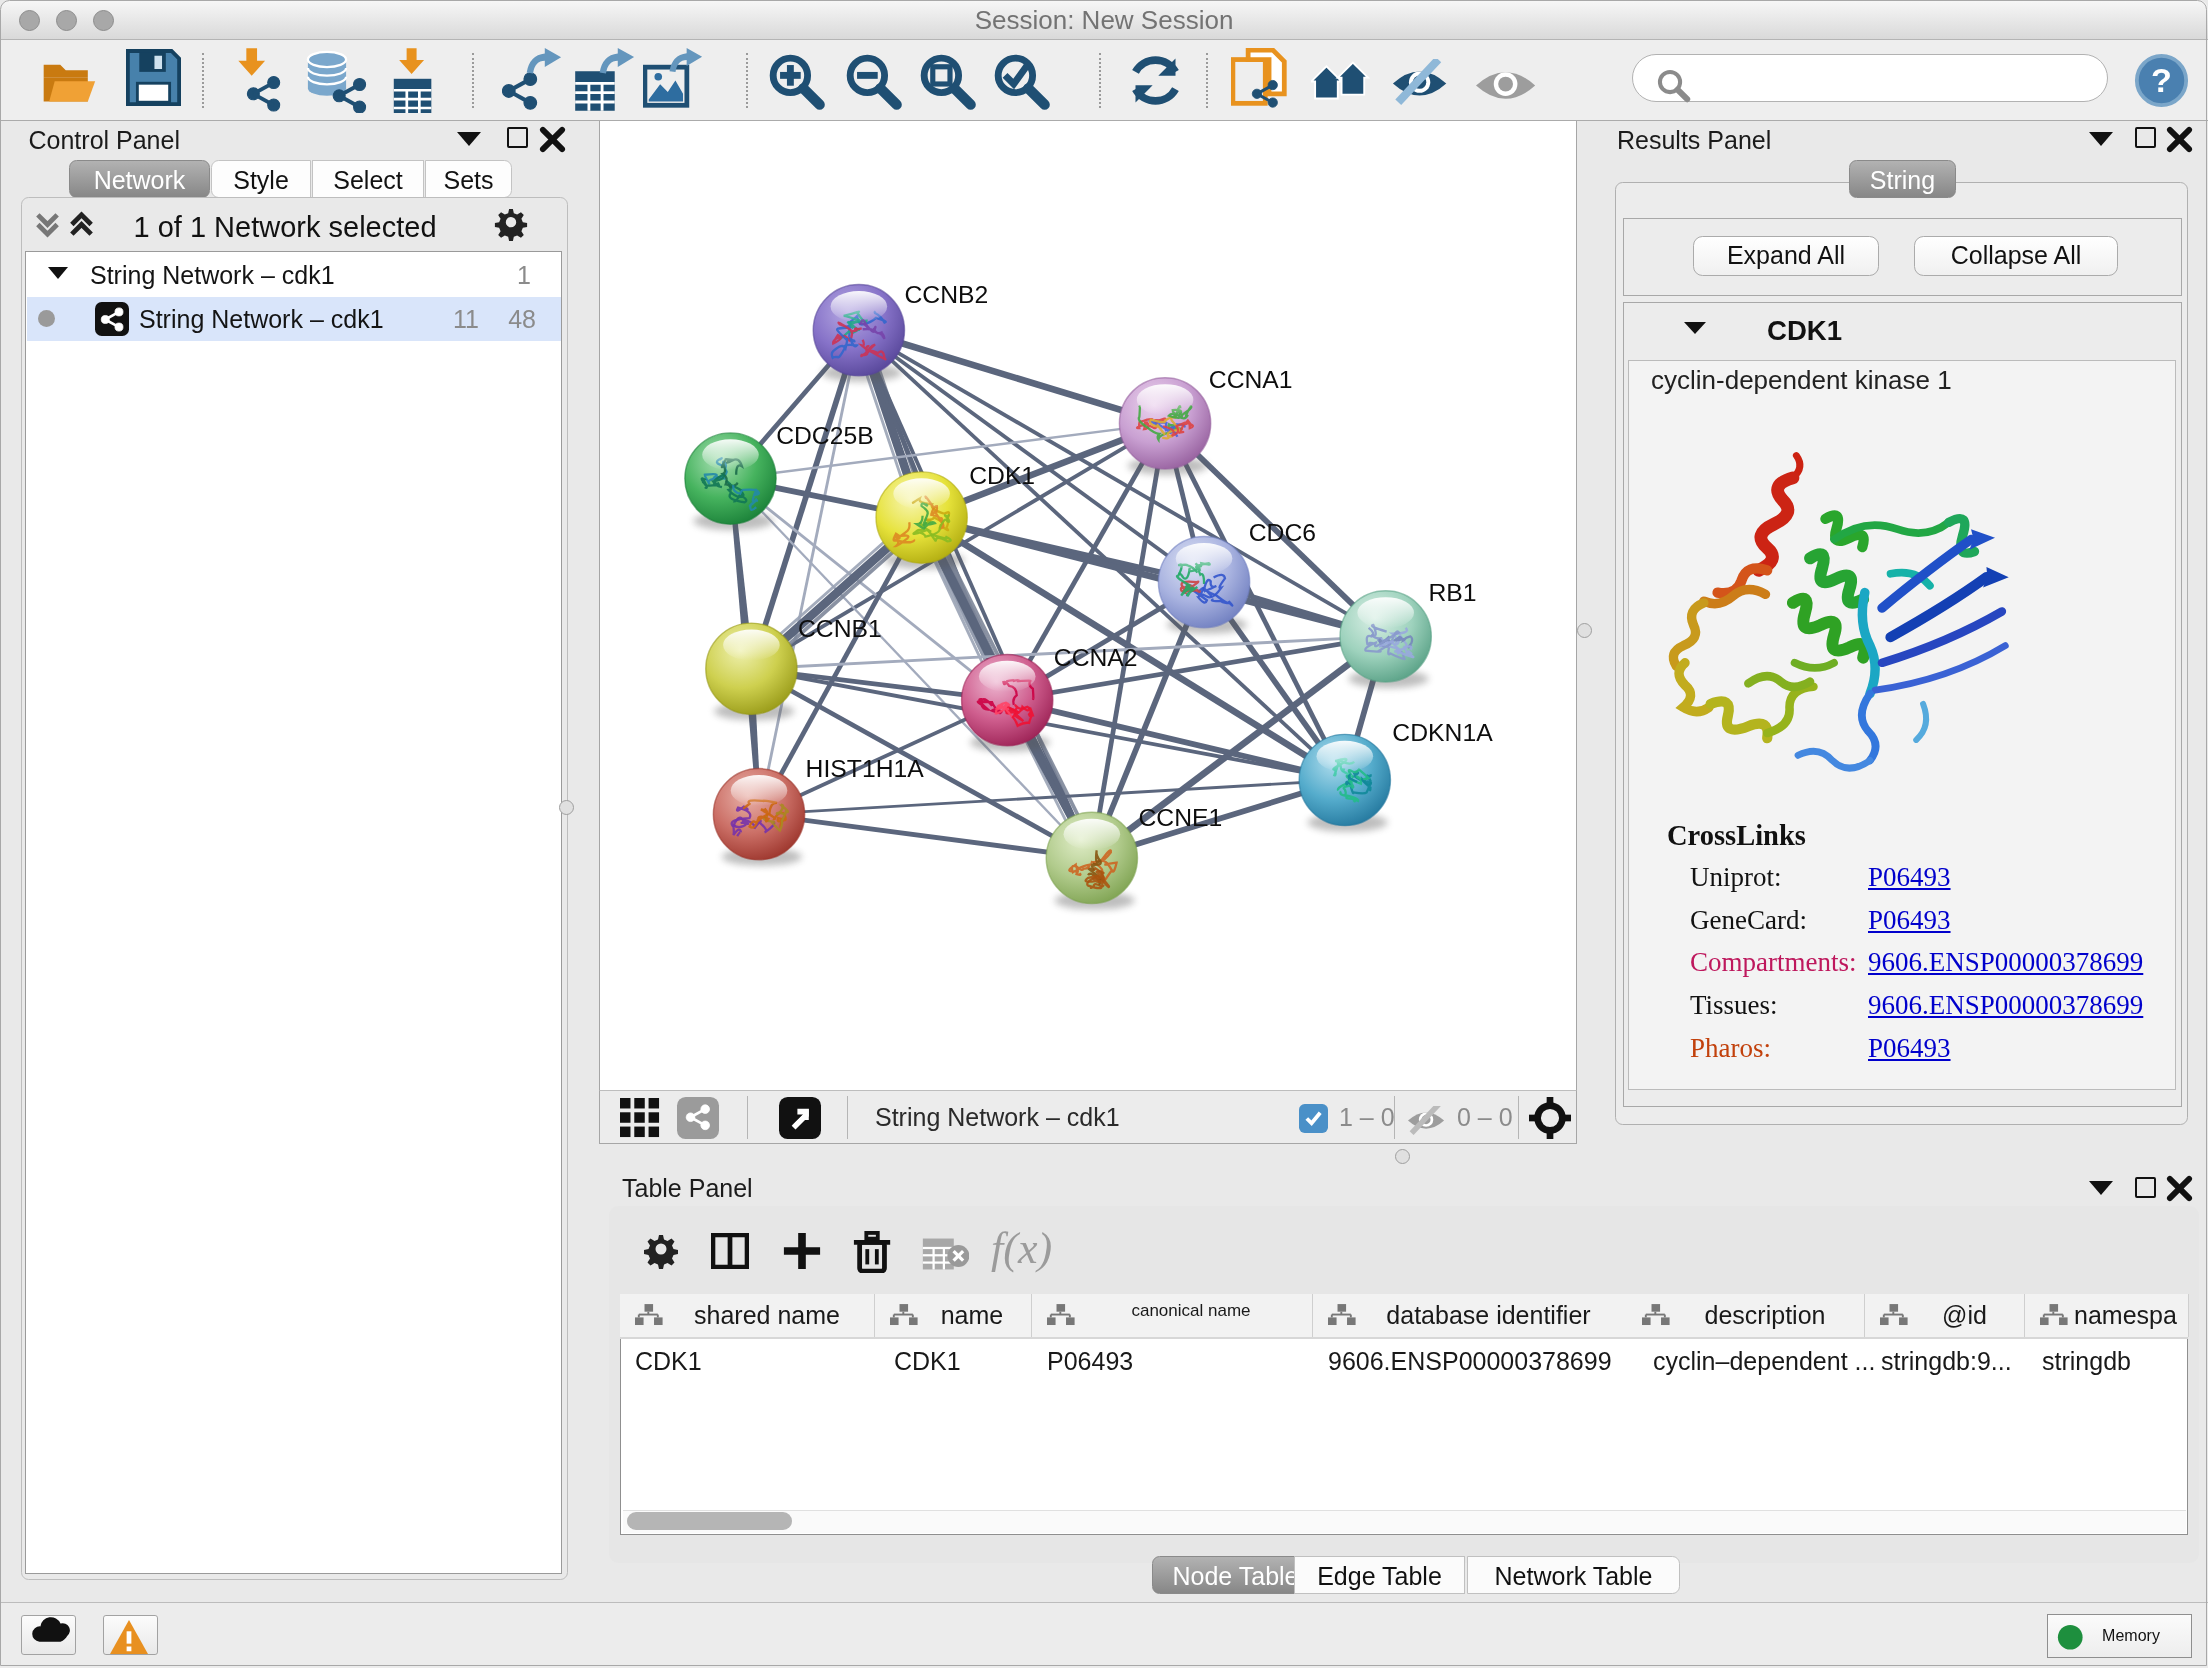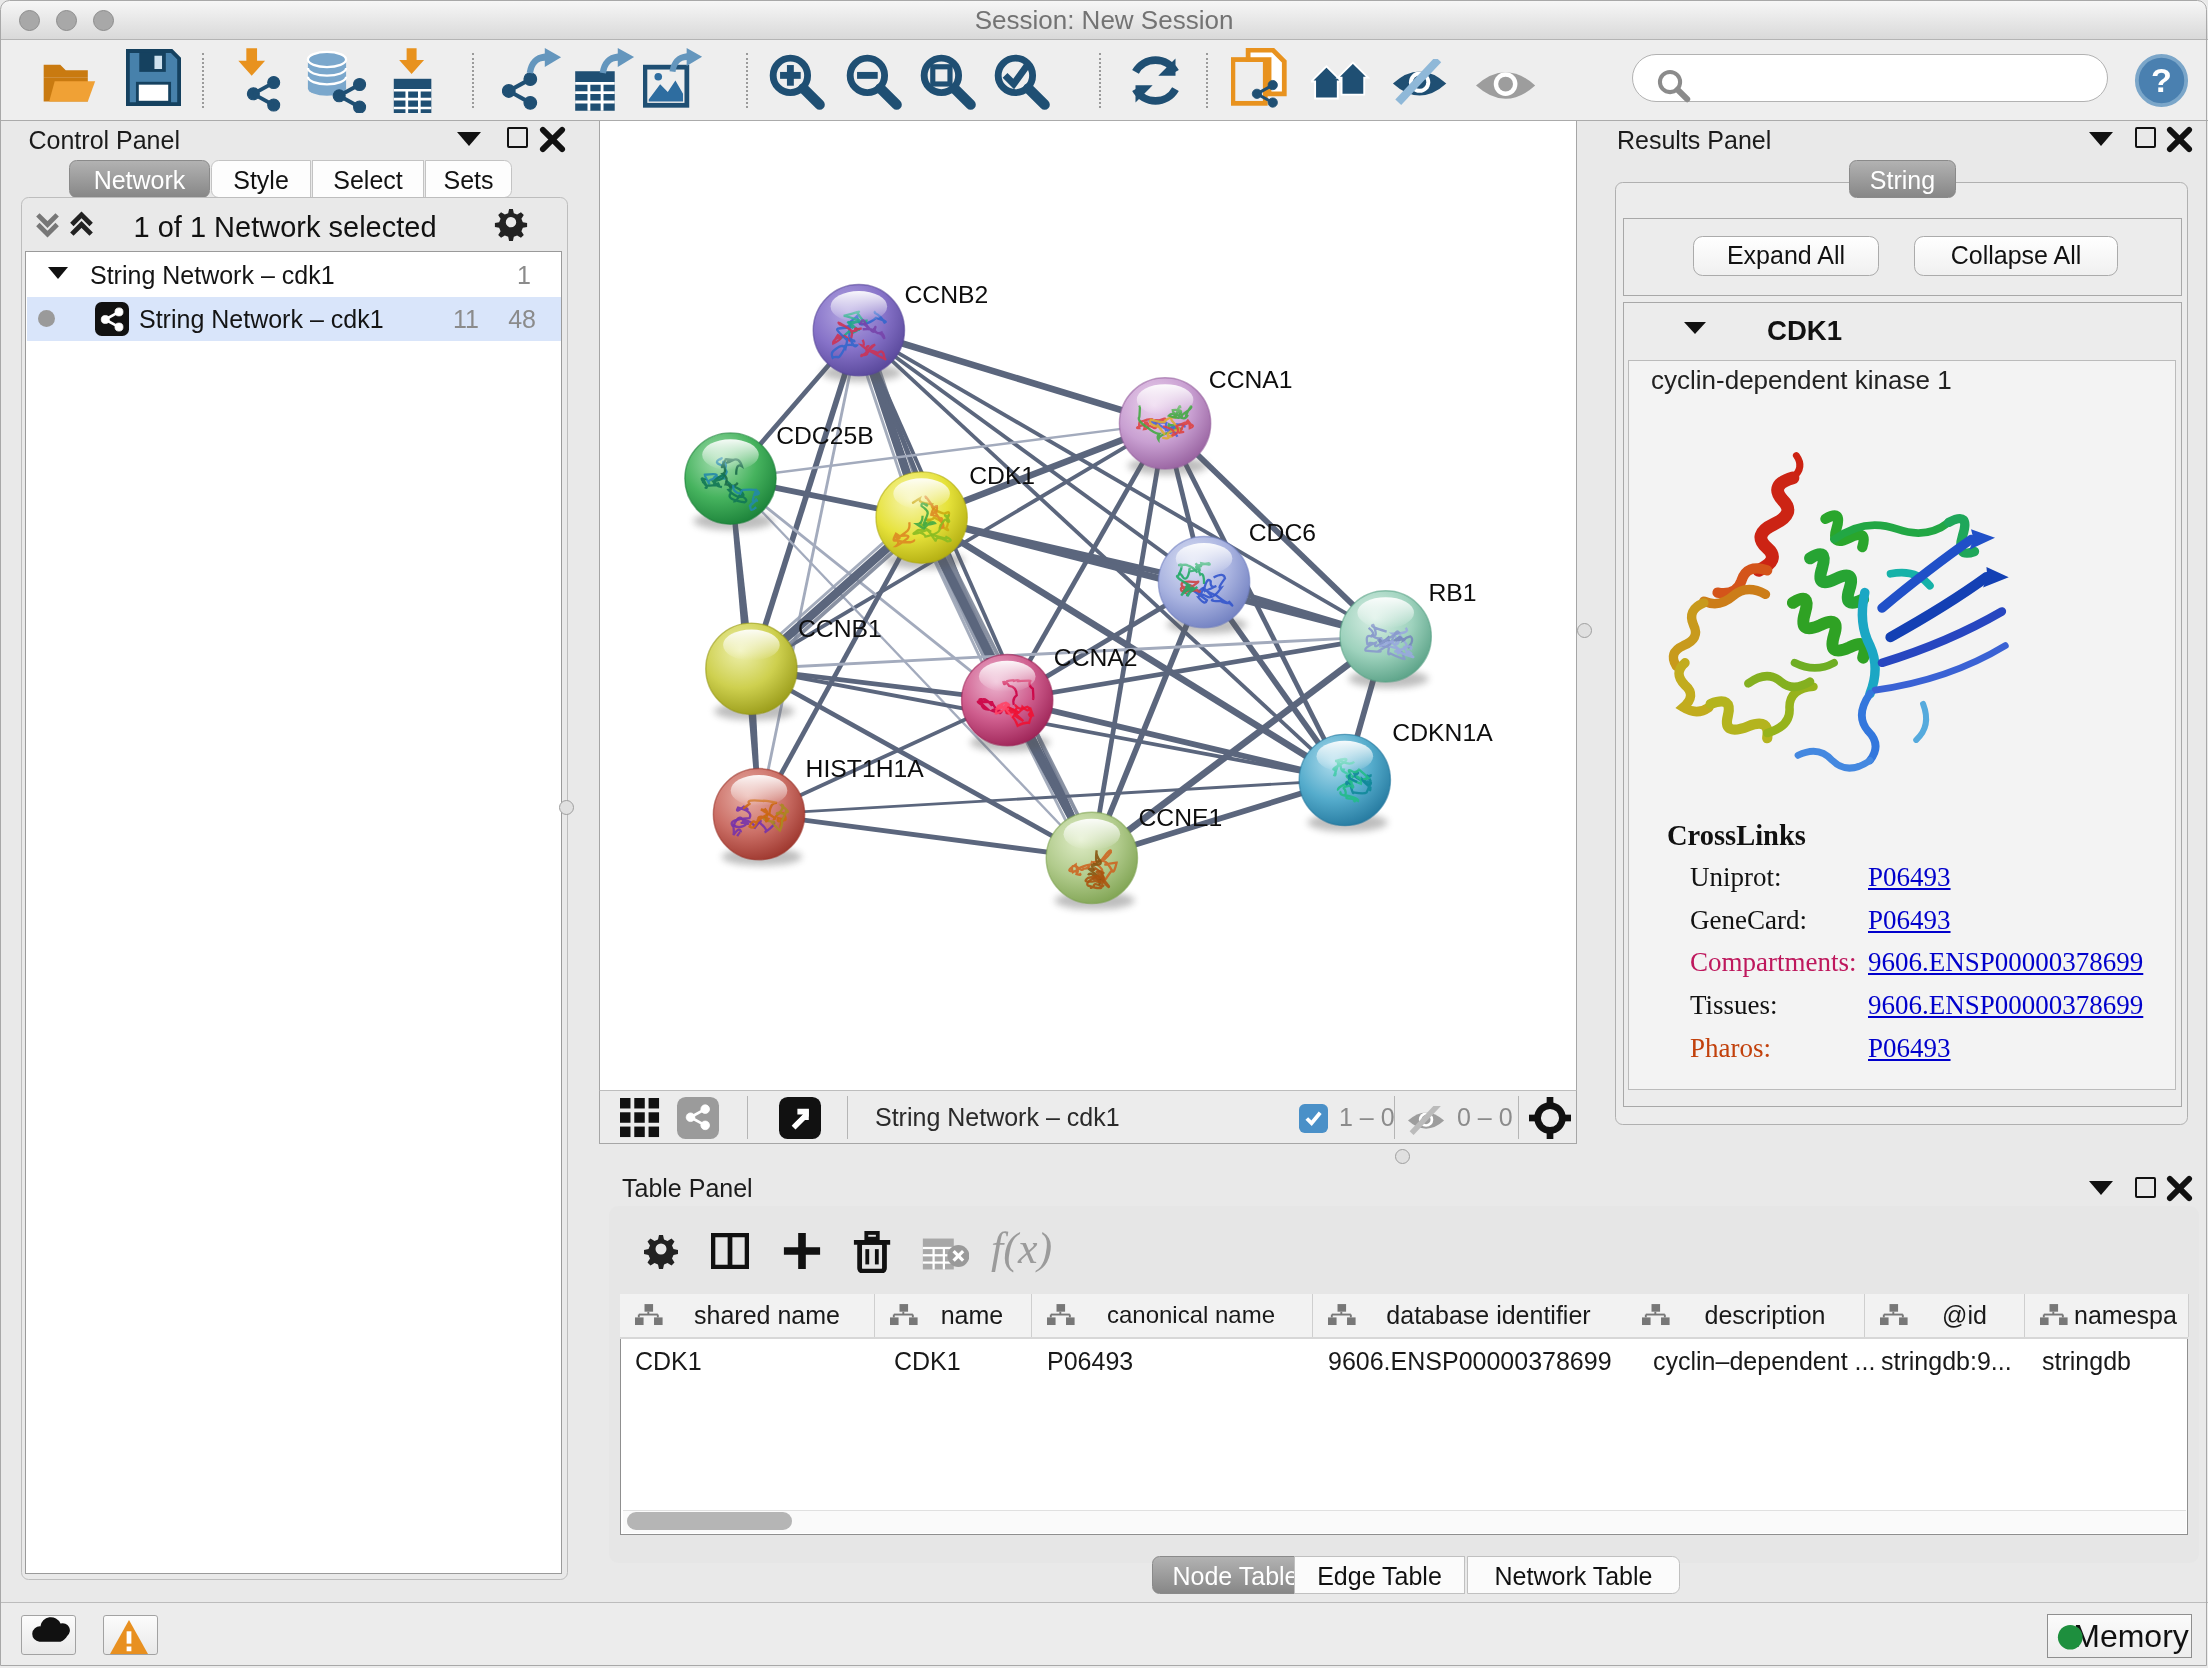--- a/index.html
+++ b/index.html
@@ -36,21 +36,21 @@
 .serif{font-family:"Liberation Serif",serif;}
 .xlink{color:#0000cc;text-decoration:underline;}
 
 #tpcontainer{left:609px;top:1206px;width:1590px;height:357px;background:#e6e6e6;border-radius:9.5px;}
 #tptable{left:620px;top:1294px;width:1568px;height:241px;background:#fff;border:1.9px solid #8f8f8f;border-top:2.9px solid #555;}
 
 .btab{position:absolute;top:1556px;height:38px;line-height:38px;text-align:center;font-size:25px;background:#fbfbfb;border:1px solid #c0c0c0;color:#111;}
 .btab.tabsel{background:linear-gradient(#b2b2b2,#878787);color:#fff;border-color:#8a8a8a;margin-left:26px;}
 #statusbar{left:0;top:1602px;width:2208px;height:67px;background:#ececec;border-top:1px solid #bcbcbc;}
 .sbtn{position:absolute;top:5.7px;width:55px;height:40px;background:linear-gradient(#fcfcfc,#e9e9e9);border:1.9px solid #a2a2a2;border-radius:2.9px;}
-#membtn{position:absolute;left:2047px;top:1614px;width:145px;height:44px;background:linear-gradient(#fbfbfb,#ededed);border:1.9px solid #8f8f8f;font-size:32px;color:#111;text-align:center;line-height:42px;padding-left:23px;}
+#membtn{position:absolute;left:2047px;top:1614px;width:145px;height:44px;background:linear-gradient(#fbfbfb,#ededed);border:1.9px solid #8f8f8f;font-size:16px;color:#111;text-align:center;line-height:42px;padding-left:23px;}
 .grip{position:absolute;width:15px;height:15px;border-radius:50%;background:#e0e0e0;border:1px solid #9f9f9f;}
 </style></head>
 <body>
 <div class="abs" id="titlebar"></div>
 <div class="tl" style="left:19px;"></div>
 <div class="tl" style="left:56px;"></div>
 <div class="tl" style="left:93px;"></div>
 <div id="wtitle">Session: New Session</div>
 <div class="abs" id="toolbar"></div>
 <svg class="abs" style="left:40px;top:51px" width="57" height="57" viewBox="0 0 62 56">
@@ -704,21 +704,21 @@
       <rect x="0" y="14" width="9" height="8"></rect>
       <rect x="20" y="14" width="9" height="8"></rect>
     </g>
     <g stroke="#777" stroke-width="2">
       <line x1="14" y1="8" x2="14" y2="11"></line>
       <line x1="4" y1="11" x2="24" y2="11"></line>
       <line x1="4" y1="11" x2="4" y2="14"></line>
       <line x1="24" y1="11" x2="24" y2="14"></line>
     </g>
   </svg>
-<div class="abs" style="left:1081px;top:1301px;width:220px;text-align:center;font-size:24px;color:#191919;white-space:nowrap;overflow:hidden;">canonical name</div>
+<div class="abs" style="left:1081px;top:1301px;width:220px;text-align:center;font-size:17px;color:#191919;white-space:nowrap;overflow:hidden;">canonical name</div>
 <div class="abs" style="left:1313px;top:1294px;width:314px;height:43px;background:#f2f2f2;border-right:1.9px solid #cfcfcf;"></div>
 <svg class="abs" style="left:1328px;top:1304px" width="27.6" height="23" viewBox="0 0 29 24">
     <g fill="#777">
       <rect x="10" y="0" width="9" height="8"></rect>
       <rect x="0" y="14" width="9" height="8"></rect>
       <rect x="20" y="14" width="9" height="8"></rect>
     </g>
     <g stroke="#777" stroke-width="2">
       <line x1="14" y1="8" x2="14" y2="11"></line>
       <line x1="4" y1="11" x2="24" y2="11"></line>

